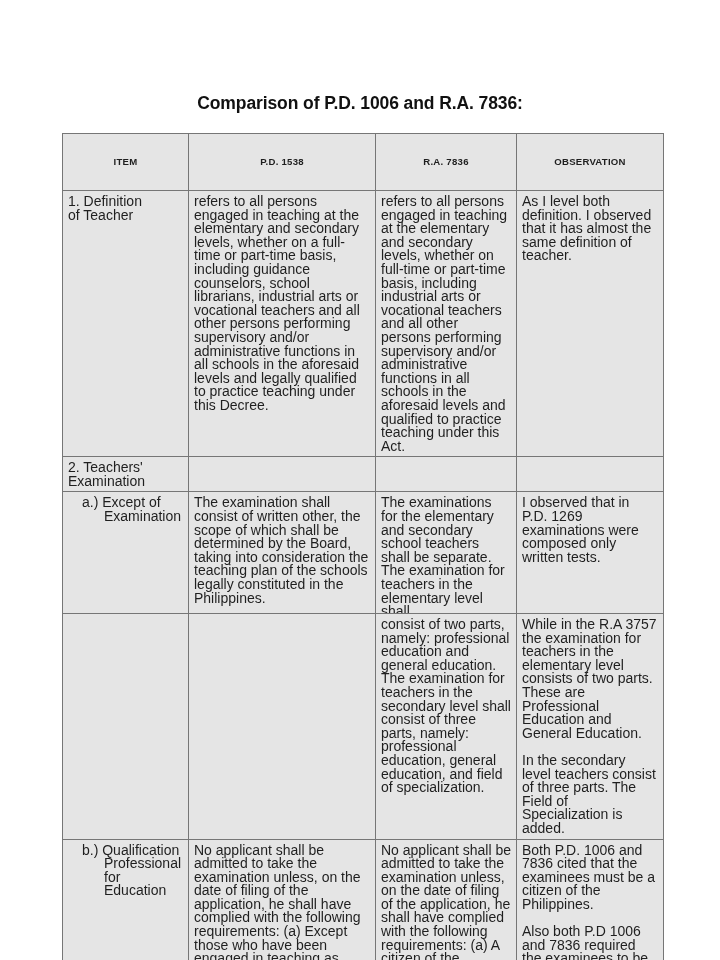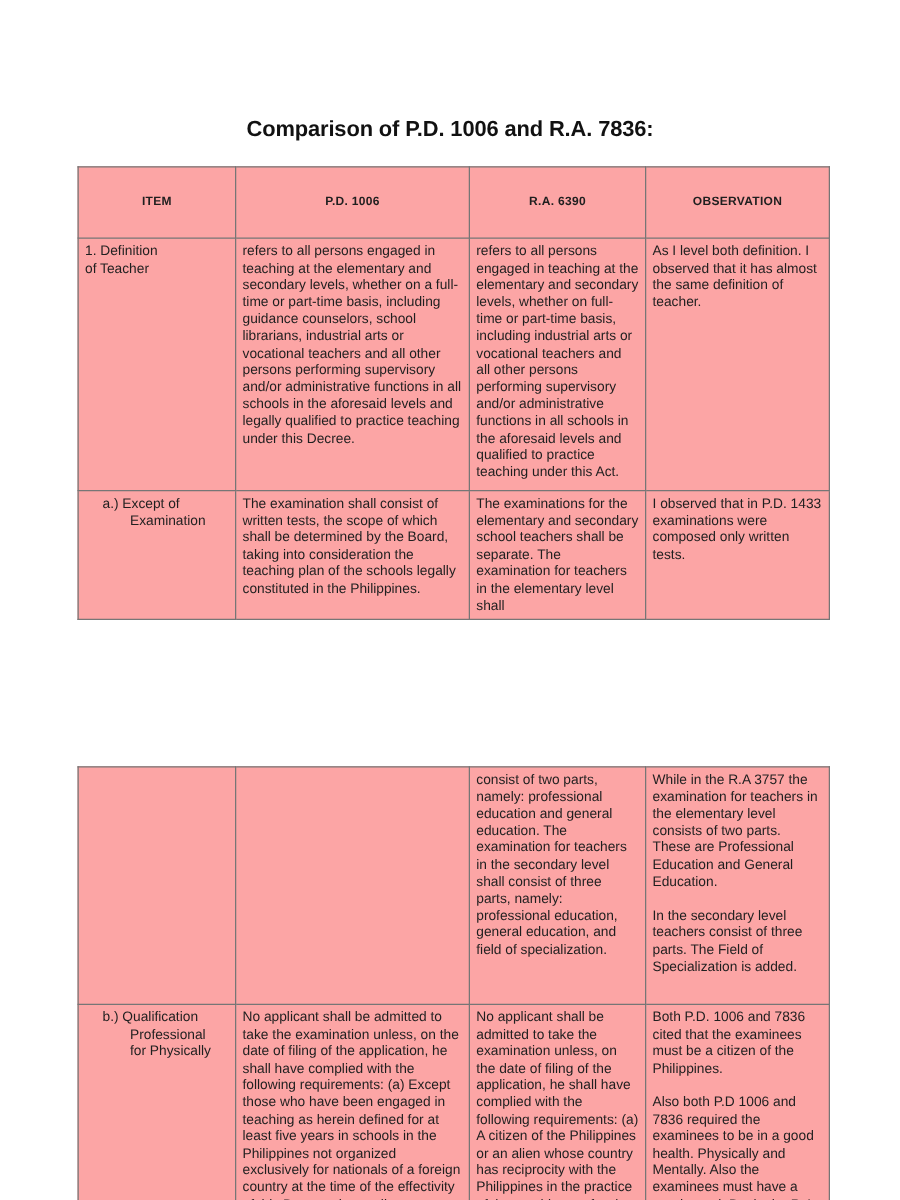--- a/index.html
+++ b/index.html
@@ -36,30 +36,30 @@
     color: #111111;
   }
 
   
   .cmp-table {
     position: absolute;
     left: 62px;
     width: 601px;
     border-collapse: collapse;
     table-layout: fixed;
-    background: #fca5a5;
+    background: #e5e5e5;
   }
   .cmp-table.part-one { top: 110px; }
   .cmp-table.part-two { top: 590px; }
 
   .cmp-table td, .cmp-table th {
     border: 1px solid #767676;
     vertical-align: top;
     padding: 4px 5px 3px 5px;
-    font-size: 11px;
+    font-size: 14px;
     line-height: 13.6px;
     font-weight: normal;
     text-align: left;
     color: #1f1f1f;
     overflow: hidden;
   }
 
   
   col.c-item  { width: 126px; }
   col.c-pd    { width: 187px; }
@@ -125,46 +125,55 @@
   <table class="cmp-table part-one">
     <colgroup>
       <col class="c-item">
         <col class="c-pd">
         <col class="c-ra">
         <col class="c-obs">
     </colgroup>
     <tbody>
       <tr class="hdr r-head">
         <td>ITEM</td>
-        <td>P.D. 1006</td>
-        <td>R.A. 6390</td>
+        <td>P.D. 1538</td>
+        <td>R.A. 7836</td>
         <td>OBSERVATION</td>
       </tr>
 
       <tr class="r-def">
         <td class="item-cell">
           <span>1. Definition</span><br>
           <span>of Teacher</span>
         </td>
         <td class="body-cell">refers to all persons engaged in teaching at the elementary and secondary levels, whether on a full-time or part-time basis, including guidance counselors, school librarians, industrial arts or vocational teachers and all other persons performing supervisory and/or administrative functions in all schools in the aforesaid levels and legally qualified to practice teaching under this Decree.</td>
         <td class="body-cell">refers to all persons engaged in teaching at the elementary and secondary levels, whether on full-time or part-time basis, including industrial arts or vocational teachers and all other persons performing supervisory and/or administrative functions in all schools in the aforesaid levels and qualified to practice teaching under this Act.</td>
         <td class="body-cell">As I level both definition. I observed that it has almost the same definition of teacher.</td>
       </tr>
 
+      <tr class="r-exam">
+        <td class="item-cell">
+          <span>2. Teachers'</span><br>
+          <span>Examination</span>
+        </td>
+        <td class="body-cell"></td>
+        <td class="body-cell"></td>
+        <td class="body-cell"></td>
+      </tr>
 
       <tr class="r-scope">
         <td class="item-cell">
           <span class="lvl2">
             <span class="first2">a.) Except of</span>
             <span class="wrap2">Examination</span>
           </span>
         </td>
-        <td class="body-cell pad-top">The examination shall consist of written tests, the scope of which shall be determined by the Board, taking into consideration the teaching plan of the schools legally constituted in the Philippines.</td>
+        <td class="body-cell pad-top">The examination shall consist of written other, the scope of which shall be determined by the Board, taking into consideration the teaching plan of the schools legally constituted in the Philippines.</td>
         <td class="body-cell pad-top">The examinations for the elementary and secondary school teachers shall be separate. The examination for teachers in the elementary level shall</td>
-        <td class="body-cell pad-top">I observed that in P.D. 1433 examinations were composed only written tests.</td>
+        <td class="body-cell pad-top">I observed that in P.D. 1269 examinations were composed only written tests.</td>
       </tr>
     </tbody>
   </table>
 
   <table class="cmp-table part-two">
     <colgroup>
       <col class="c-item">
         <col class="c-pd">
         <col class="c-ra">
         <col class="c-obs">
@@ -178,21 +187,21 @@
           <p>While in the R.A 3757 the examination for teachers in the elementary level consists of two parts. These are Professional Education and General Education.</p>
           <p>In the secondary level teachers consist of three parts. The Field of Specialization is added.</p>
         </td>
       </tr>
 
       <tr class="r-qual">
         <td class="item-cell">
           <span class="lvl2">
             <span class="first2">b.) Qualification</span>
             <span class="wrap2">Professional</span>
-            <span class="wrap2">for Physically</span>
+            <span class="wrap2">for Education</span>
           </span>
         </td>
         <td class="body-cell">No applicant shall be admitted to take the examination unless, on the date of filing of the application, he shall have complied with the following requirements: (a) Except those who have been engaged in teaching as herein defined for at least five years in schools in the Philippines not organized exclusively for nationals of a foreign country at the time of the effectivity of this Decree, the applicant must be a citizen of the Philippines; (b) That</td>
         <td class="body-cell">No applicant shall be admitted to take the examination unless, on the date of filing of the application, he shall have complied with the following requirements: (a) A citizen of the Philippines or an alien whose country has reciprocity with the Philippines in the practice of the teaching profession;</td>
         <td class="body-cell">
           <p>Both P.D. 1006 and 7836 cited that the examinees must be a citizen of the Philippines.</p>
           <p>Also both P.D 1006 and 7836 required the examinees to be in a good health. Physically and Mentally. Also the examinees must have a good moral. But in the R.A. 7836 cited that the</p>
         </td>
       </tr>
     </tbody>

